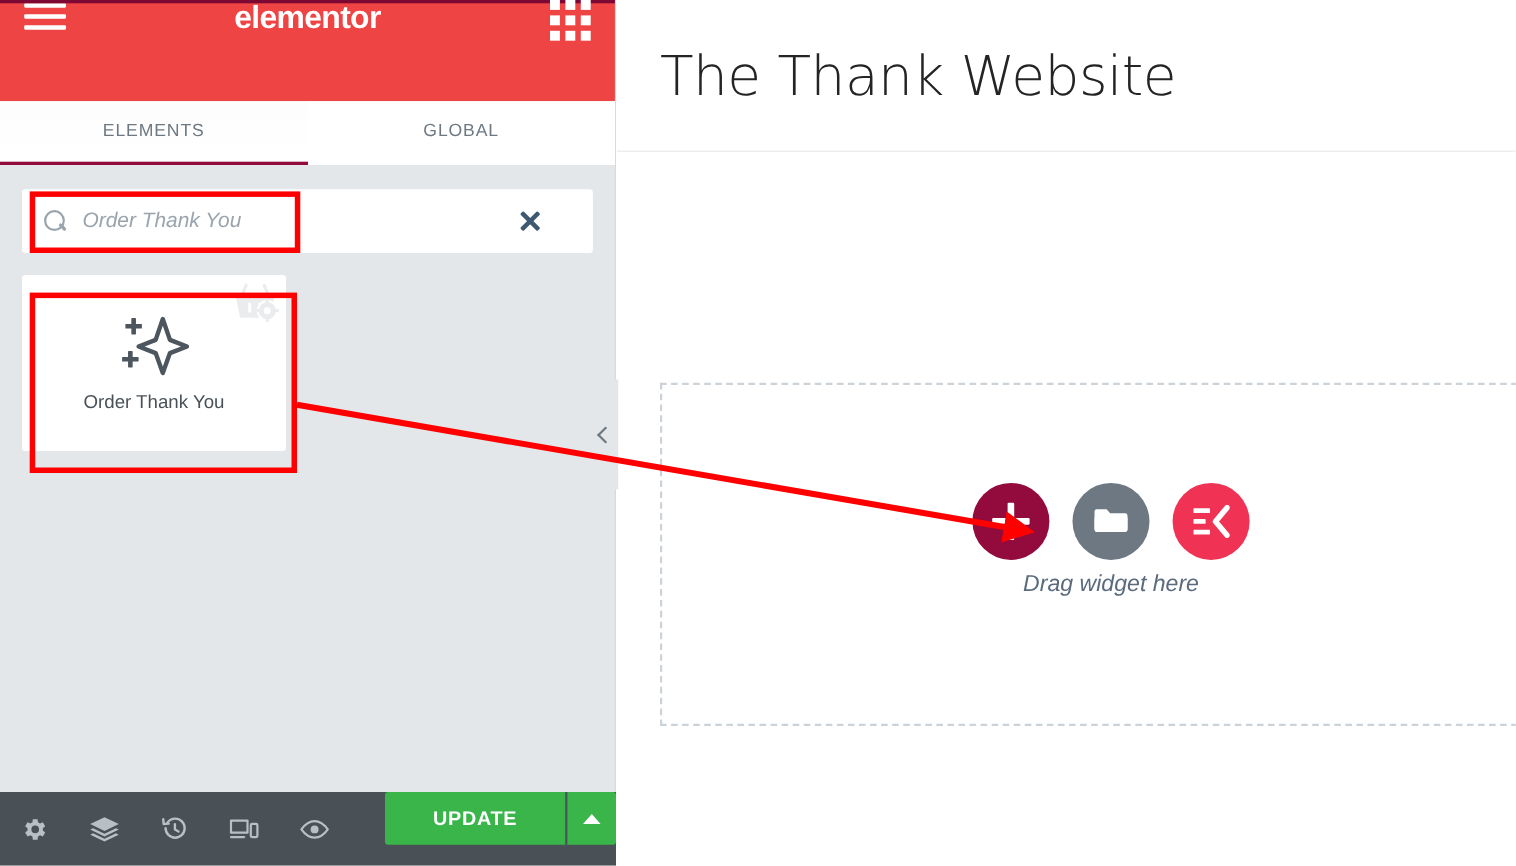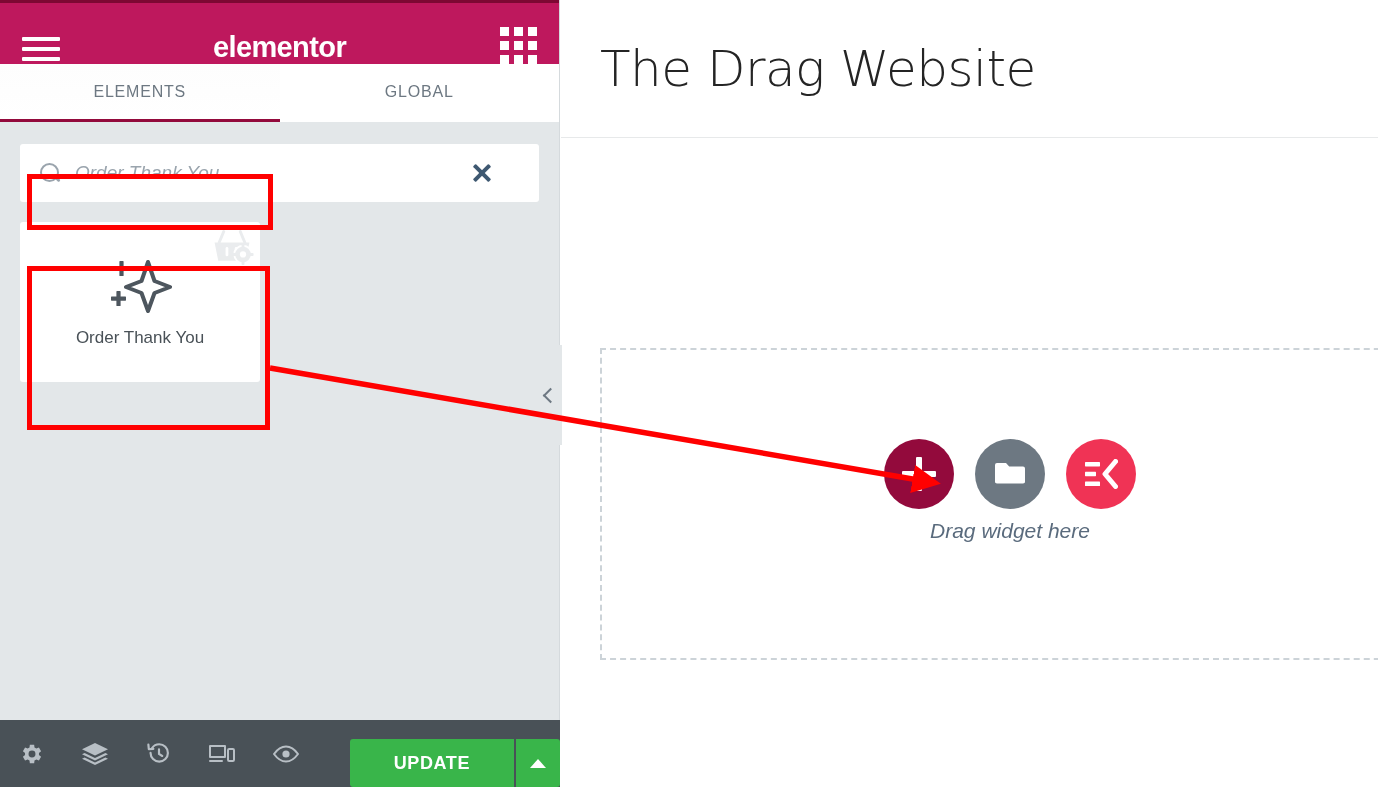--- a/index.html
+++ b/index.html
@@ -13,23 +13,23 @@
 
   
   #panel {
     position: absolute; left: 0; top: 0;
     width: 560px; height: 787px;
     background: #E3E7E9;
     border-right: 1px solid #d5dadd;
   }
   #panel-header {
     position: relative;
-    height: 64px; width: 100%;
-    background: #be185d;
-    display: flex; align-items: flex-end; justify-content: space-between;
+    height: 92px; width: 100%;
+    background: #ef4444;
+    display: flex; align-items: flex-start; justify-content: space-between;
     padding: 0 22px;
   }
   #panel-header::before {
     content: ""; position: absolute; left: 0; top: 0;
     width: 100%; height: 3px; background: #7d0833;
   }
   .hamburger { width: 40px; height: 30px; display: flex; flex-direction: column;
     justify-content: center; gap: 6px; cursor: pointer; }
   .hamburger i { display: block; height: 4px; width: 38px; background: #fff; border-radius: 1px; }
   #brand {
@@ -102,21 +102,21 @@
   .wc-watermark {
     position: absolute; right: 6px; top: 4px; width: 44px; height: 44px;
     opacity: 0.55;
   }
   .star-icon { width: 64px; height: 60px; margin-bottom: 4px; }
   #widget-label { font-size: 17px; color: #495157; }
 
   
   #bottom-bar {
     position: absolute; left: 0; bottom: 0; width: 560px; height: 67px;
-    background: #495157; display: flex; align-items: flex-end; gap: 0;
+    background: #495157; display: flex; align-items: flex-start; gap: 0;
   }
   .tool-btn {
     width: 67px; height: 67px; display: flex; align-items: center; justify-content: center;
     cursor: pointer;
   }
   .tool-btn svg { display: block; }
   #update-group { margin-left: 32px; display: flex; align-items: center; height: 48px; }
   #update-btn {
     background: #39B54A; color: #fff; font-size: 18px; font-weight: bold;
     letter-spacing: 0.6px; height: 48px; padding: 0 44px;
@@ -310,21 +310,21 @@
     </div>
   </div>
 
   <div id="canvas">
 
     <div id="collapse-tab">
       <span class="chev-left"></span>
     </div>
 
     <div id="canvas-topbar">
-      <div id="site-title">The Drag Website</div>
+      <div id="site-title">The Thank Website</div>
     </div>
 
     <div id="drop-zone">
       <div id="add-buttons">
 
         <div class="circle-btn" id="btn-add">
           <span class="plus-glyph"></span>
         </div>
 
         <div class="circle-btn" id="btn-folder">

